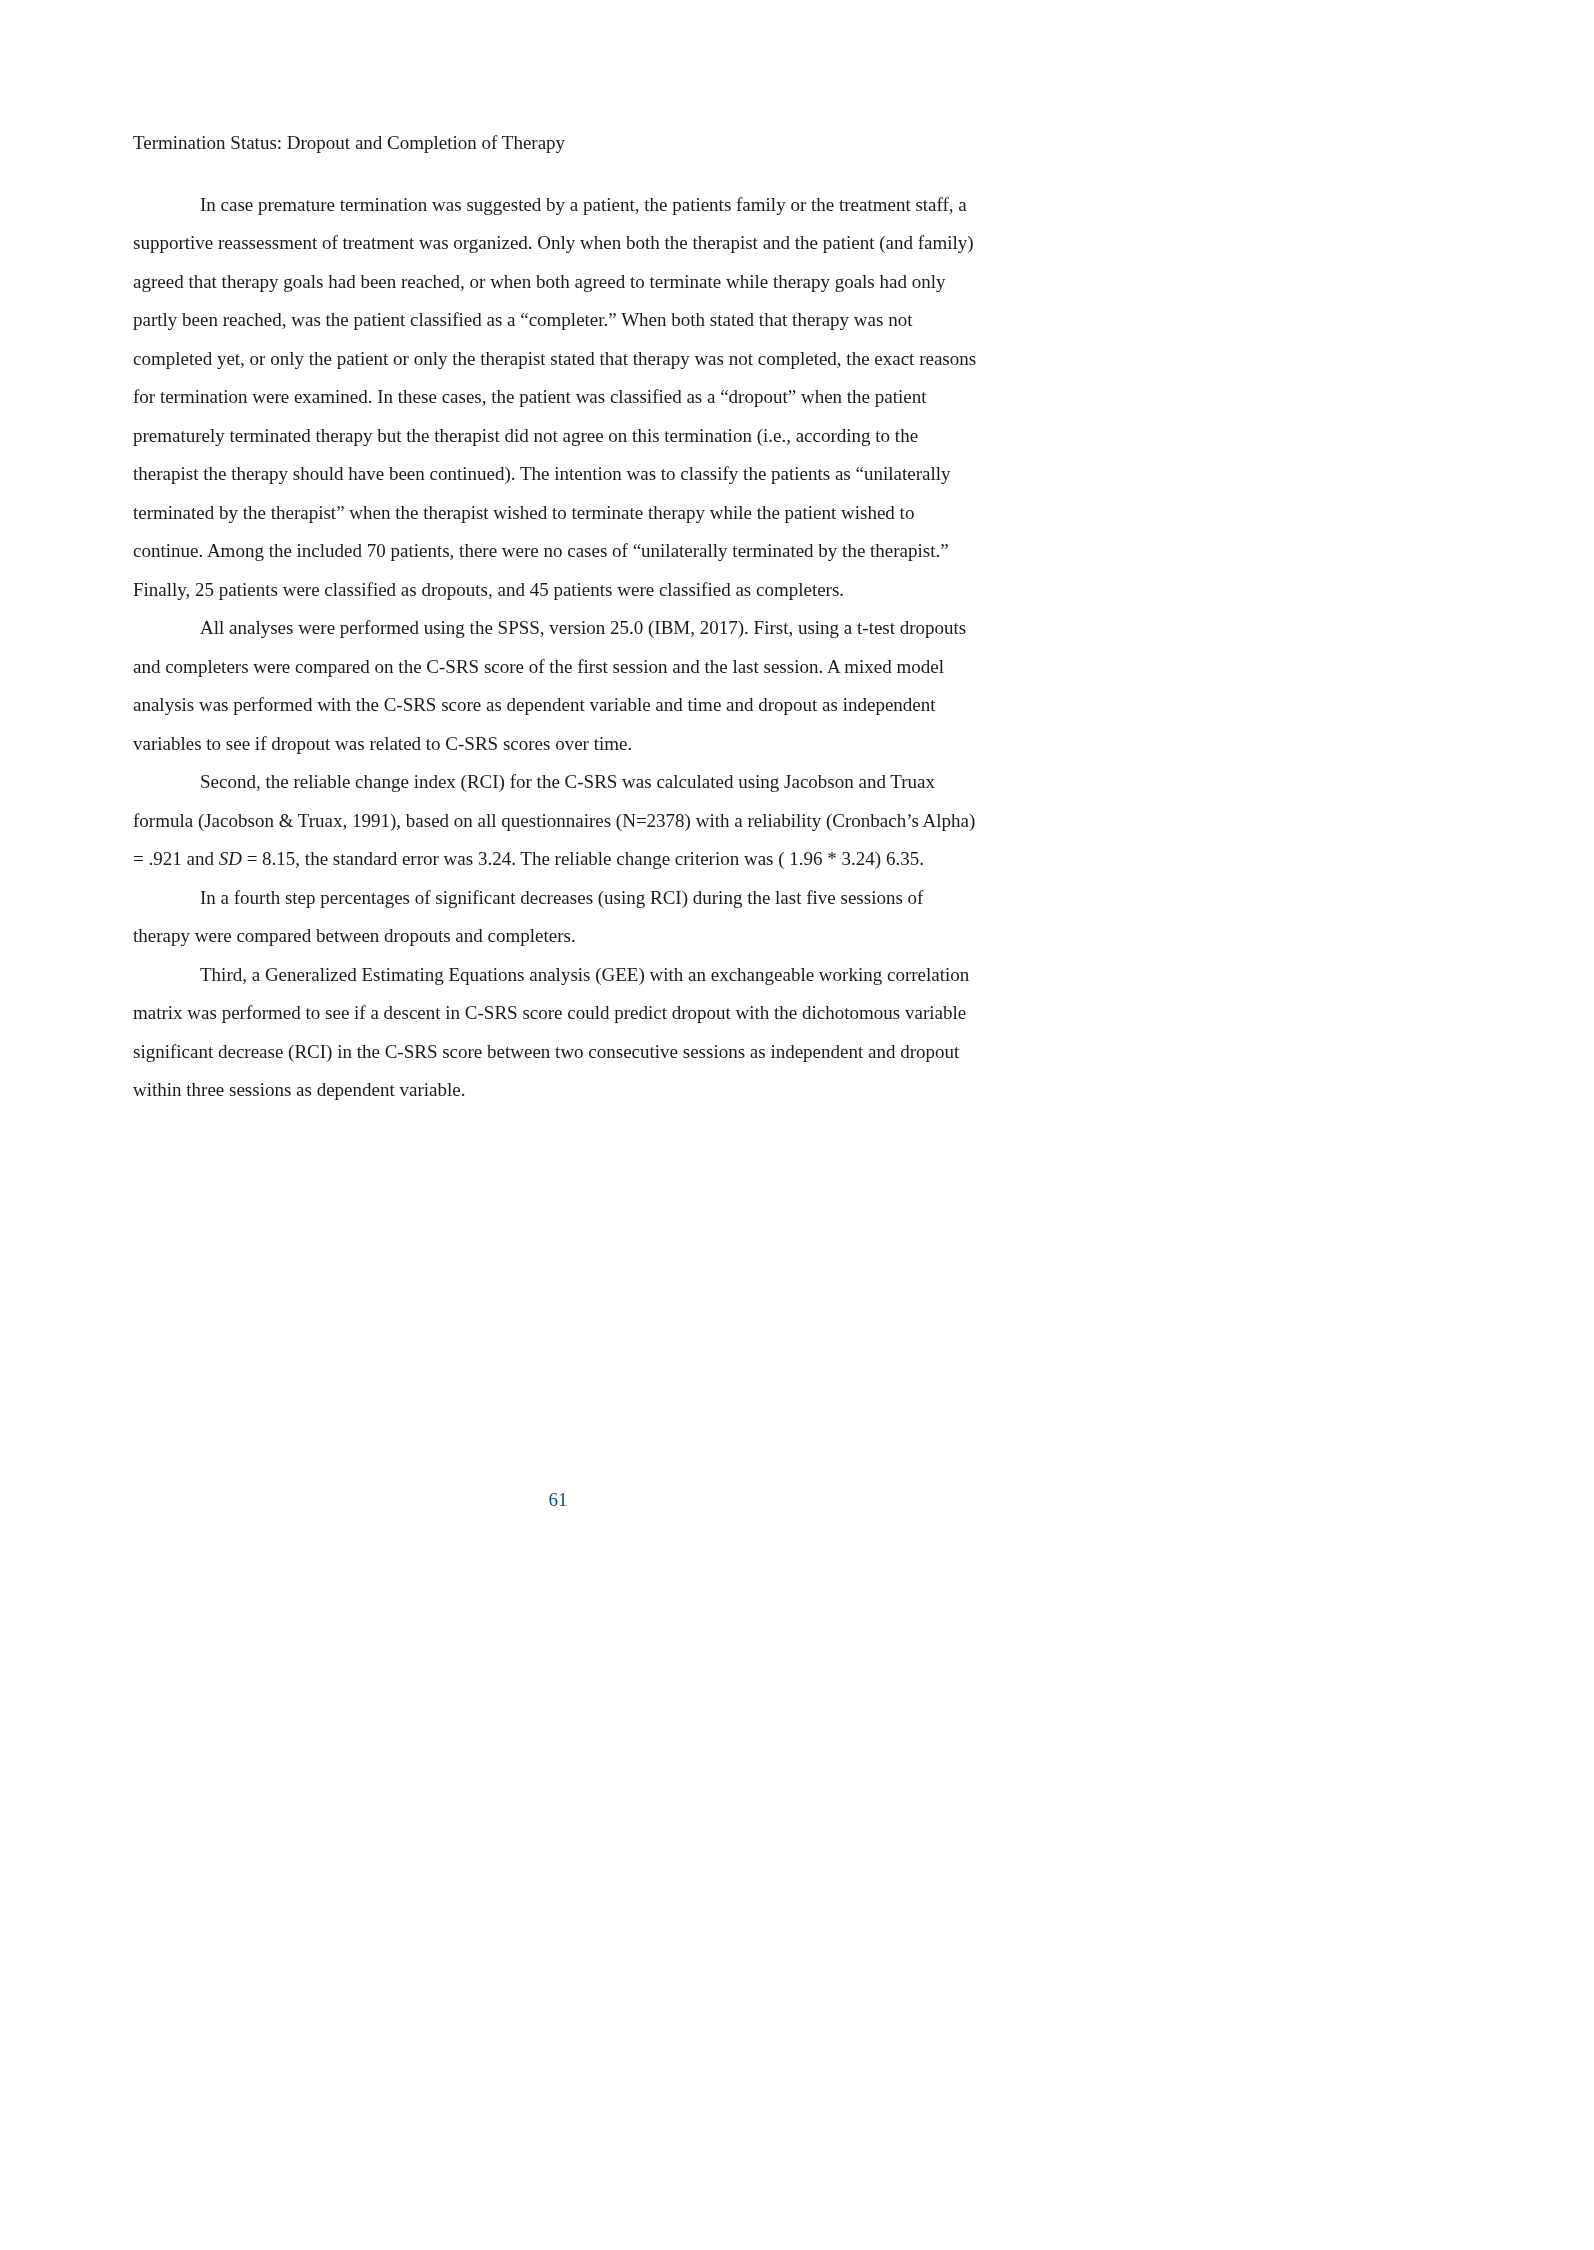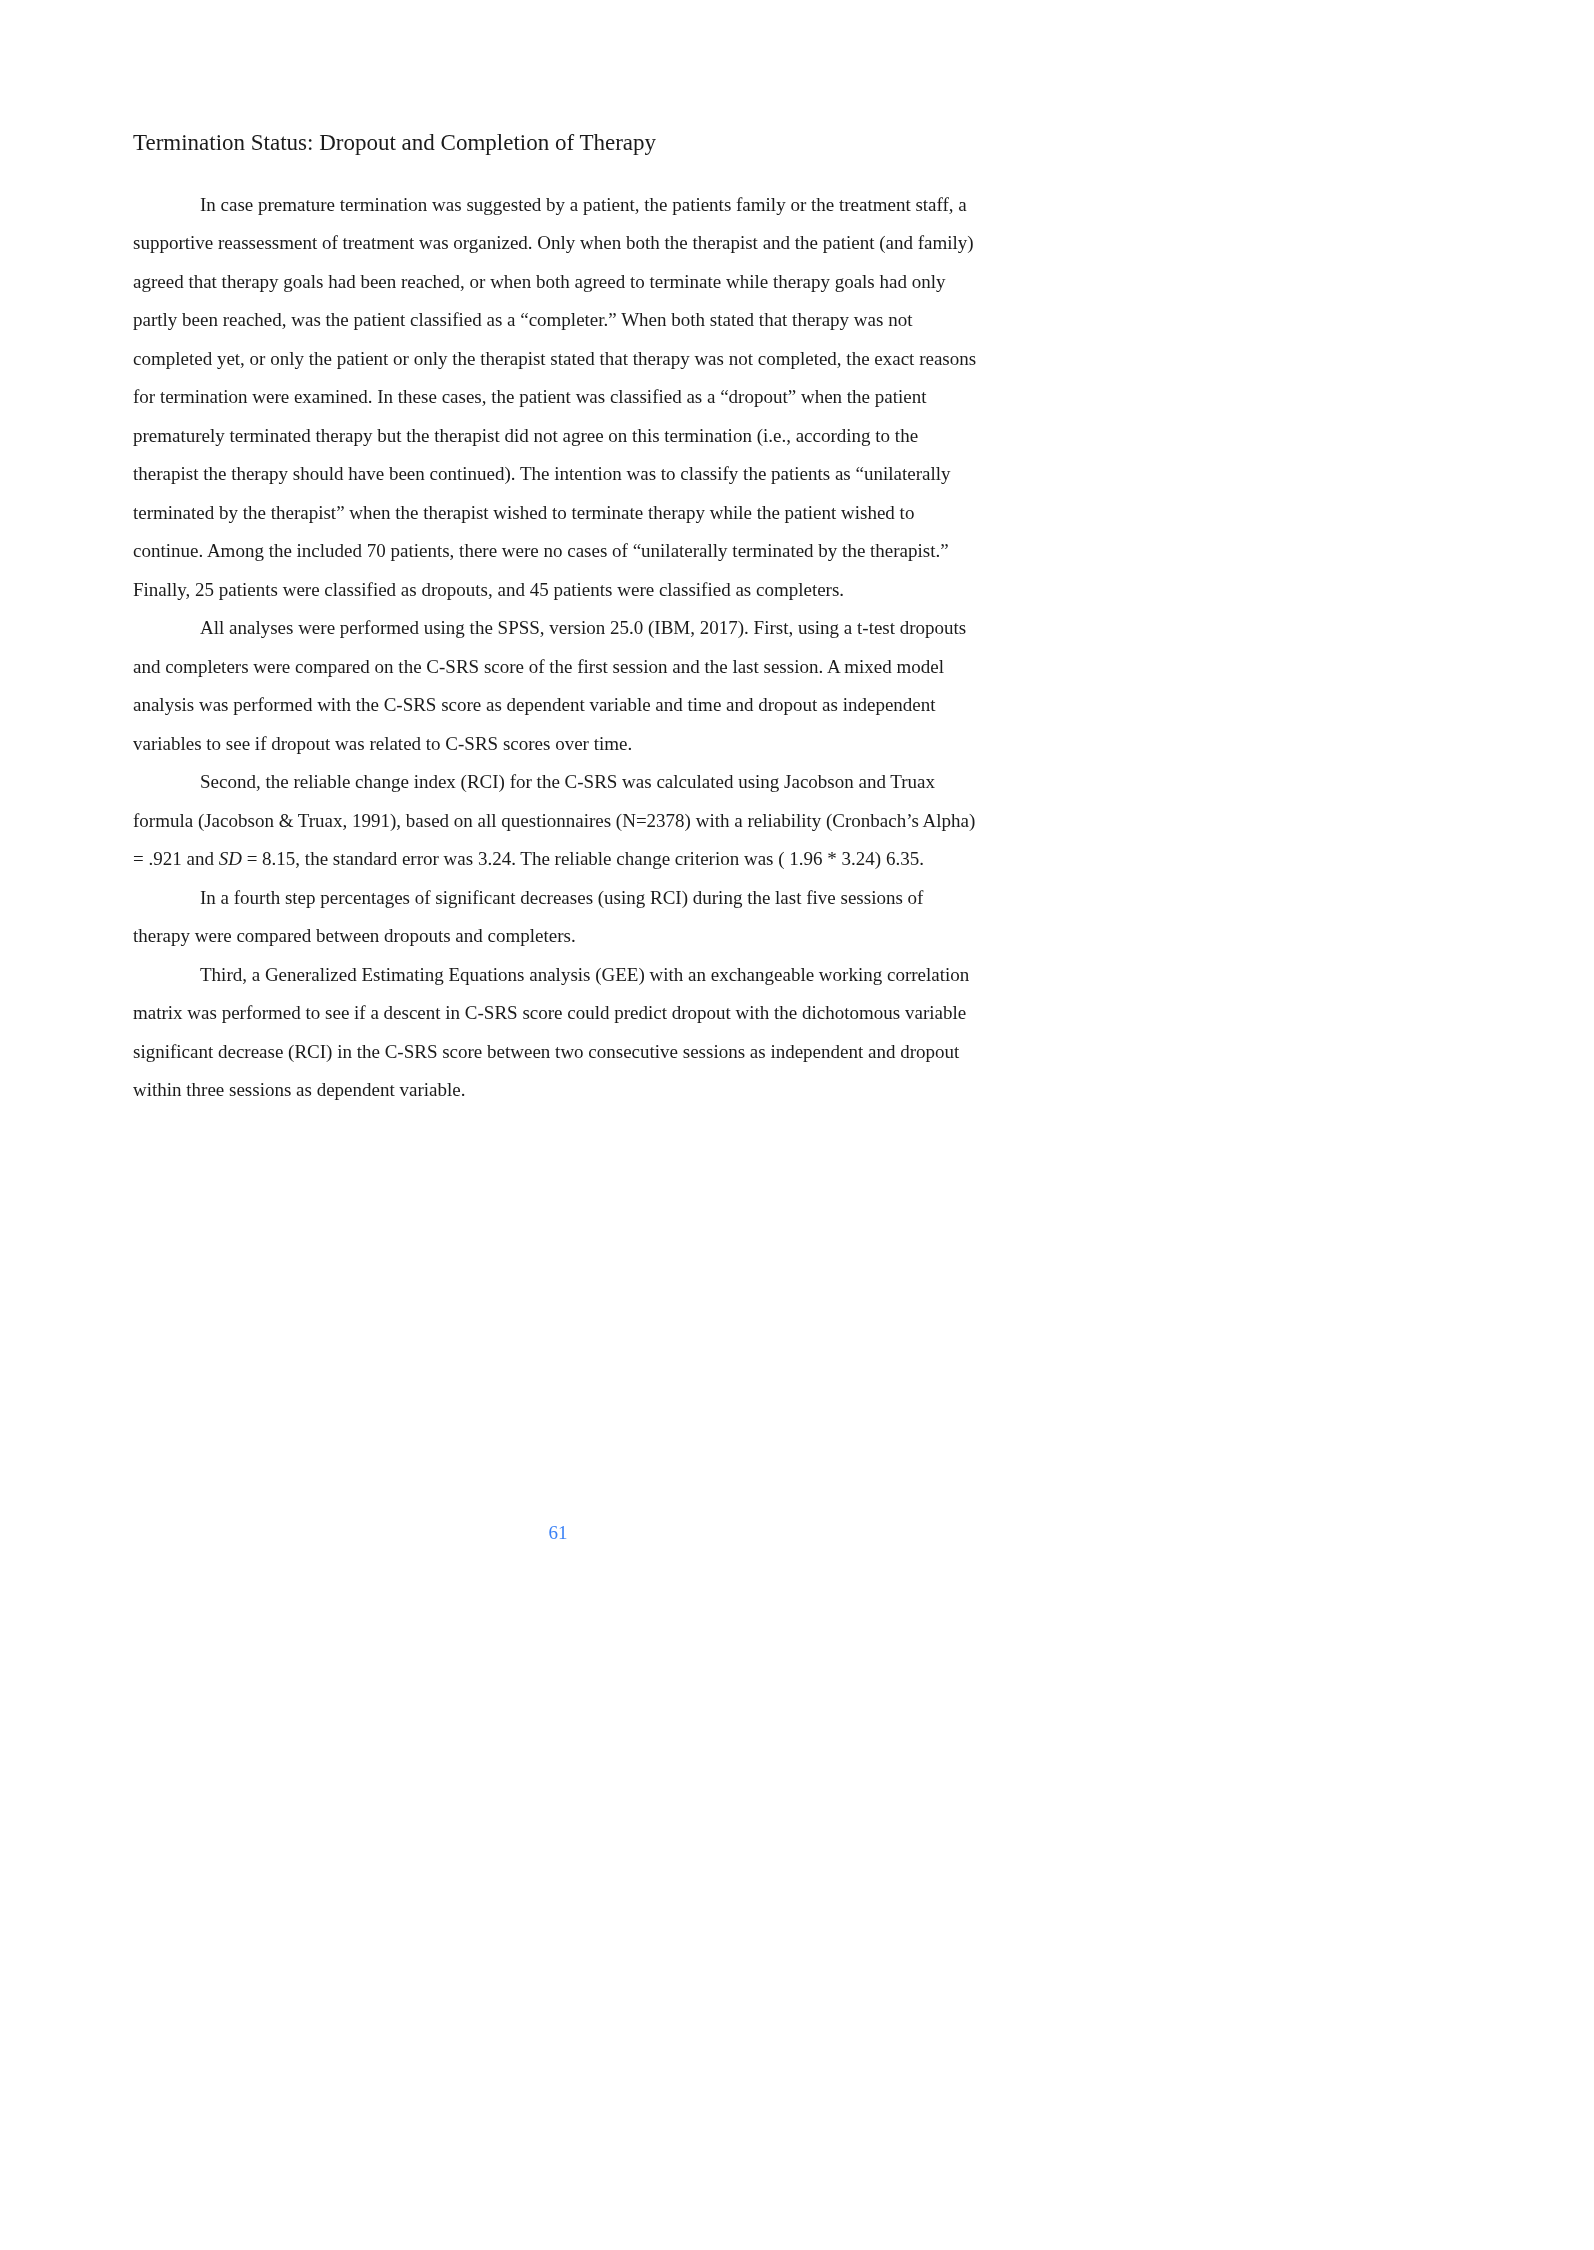--- a/index.html
+++ b/index.html
@@ -21,21 +21,21 @@
     .content {
       position: absolute;
       left: 133px;
       top: 124px;
       width: 850px;
       font-size: 19px;
       line-height: 38.5px;
       text-align: left;
     }
     .heading {
-      font-size: 23px;
+      font-size: 19px;
       font-weight: normal;
       margin: 0 0 23px 0;
       line-height: 38.5px;
     }
     .heading.second {
       margin: 48px 0 21px 0;
     }
     .para {
       margin: 0;
       text-indent: 67px;
@@ -45,22 +45,21 @@
       font-style: italic;
     }
     .page-number {
       position: absolute;
       left: 133px;
       top: 1481px;
       width: 850px;
       text-align: center;
       font-size: 19px;
       line-height: 38.5px;
-      color: #3b82f6;
-      margin-top: 33px;
+      color: #0c4a6e;
     }
   </style>
 </head>
 <body>
 
 <div class="page">
   <div class="content">
 
     <h1 class="heading">Termination Status: Dropout and Completion of Therapy</h1>
 

